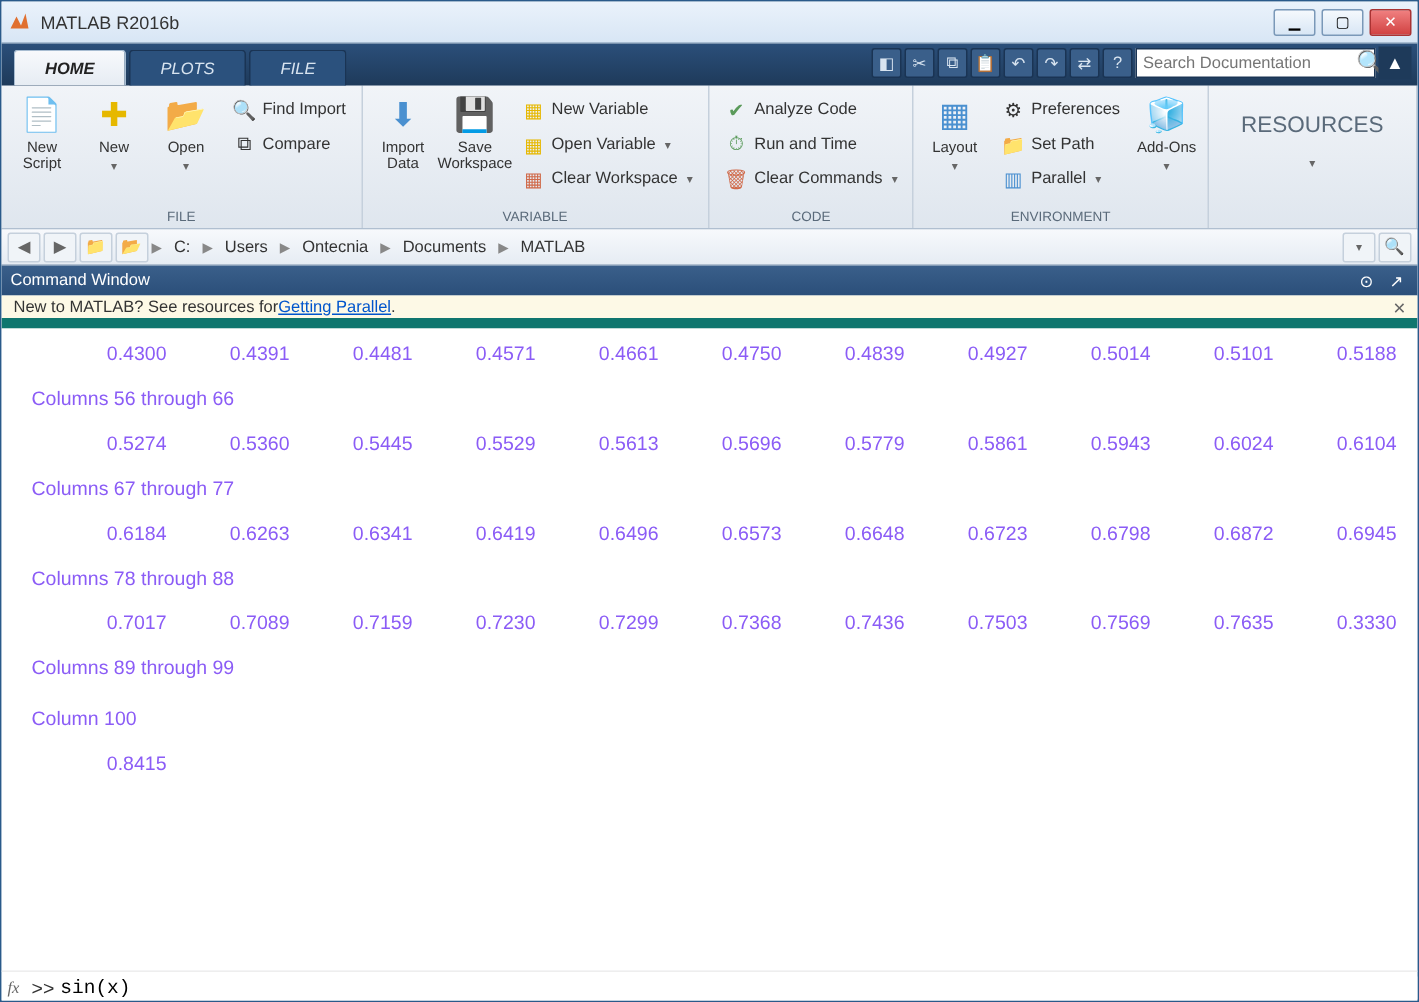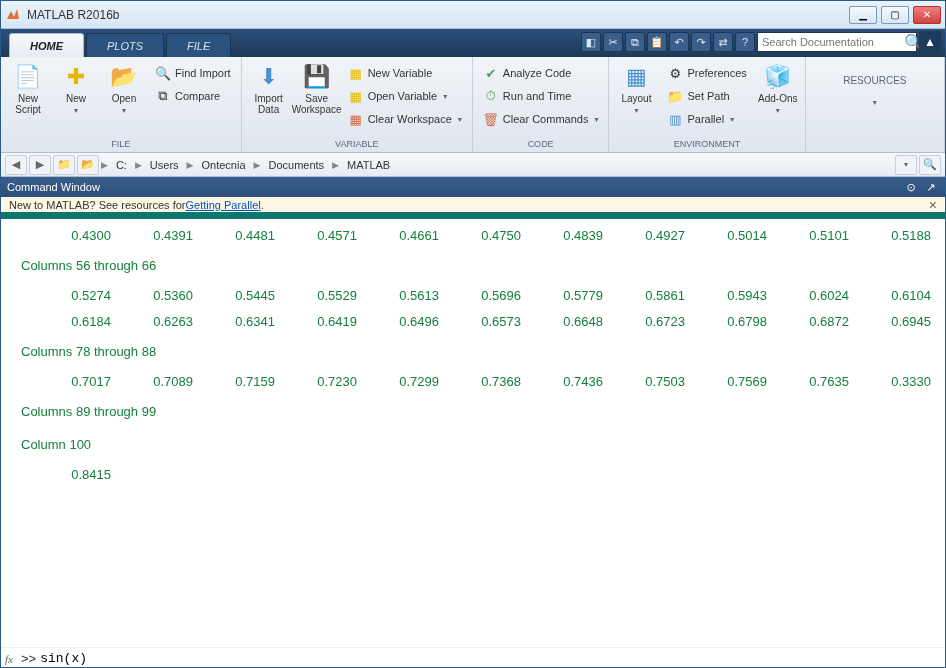--- a/index.html
+++ b/index.html
@@ -47,21 +47,21 @@
 .cwhead { height: 20px; background: linear-gradient(#3a5f8a,#2b4f7a); color: #fff; font-size: 11px; display: flex; align-items: center; padding: 0 6px; }
 .cwhead .sp { flex: 1; }
 .cwhead .cbtn { width: 16px; height: 16px; display: flex; align-items: center; justify-content: center; cursor: pointer; font-size: 11px; margin-left: 4px; }
 
 
 .banner { height: 22px; background: #fdf9e6; border-bottom: 7px solid #0f766e; display: flex; align-items: center; padding: 0 8px; font-size: 11px; color: #333; }
 .banner a { color: #0055cc; text-decoration: underline; cursor: pointer; }
 .banner .bx { margin-left: auto; cursor: pointer; color: #666; font-size: 14px; }
 
 
-.output { height: 428px; background: #fff; overflow-y: auto; font-family: "Courier New", monospace; font-size: 13px; color: #15803d; padding: 4px 0; }
+.output { height: 428px; background: #fff; overflow-y: auto; font-family: "Courier New", monospace; font-size: 13px; color: #8b5cf6; padding: 4px 0; }
 .outrow { display: flex; padding-left: 28px; line-height: 2.0; }
 .outrow span { width: 82px; text-align: right; }
 .outhdr { padding-left: 20px; line-height: 2.6; }
 
 
 .promptarea { height: 22px; background: #fff; display: flex; align-items: center; border-top: 1px solid #eee; font-family: "Courier New", monospace; font-size: 13px; }
 .promptarea .fx { width: 20px; font-style: italic; color: #666; font-family: "Segoe UI"; font-size: 11px; padding-left: 4px; }
 .promptarea .pp { color: #333; }
 .promptarea input { border: none; outline: none; font-family: inherit; font-size: inherit; flex: 1; padding-left: 4px; }
 </style>
@@ -213,21 +213,21 @@
         <div>Add-Ons</div>
         <div class="arrow">▾</div>
       </div>
     </div>
     <div class="label">ENVIRONMENT</div>
   </div>
 
   <div class="group" style="flex:1">
     <div class="body" style="justify-content:center;width:100%">
       <div class="bigbtn" style="width:80px;padding-top:14px">
-        <div style="font-size:10px;color:#5a6a7a">RESOURCES</div>
+        <div style="font-size:15px;color:#5a6a7a">RESOURCES</div>
         <div class="arrow" style="margin-top:10px">▾</div>
       </div>
     </div>
     <div class="label">&nbsp;</div>
   </div>
 </div>
 
 <div class="pathbar">
   <div class="nbtn">◀</div>
   <div class="nbtn">▶</div>
@@ -283,20 +283,21 @@
       <span>0.5445</span>
       <span>0.5529</span>
       <span>0.5613</span>
       <span>0.5696</span>
       <span>0.5779</span>
       <span>0.5861</span>
       <span>0.5943</span>
       <span>0.6024</span>
       <span>0.6104</span>
     </div>
+    <div class="outhdr">  Columns 67 through 77</div>
     <div class="outrow">
       <span>0.6184</span>
       <span>0.6263</span>
       <span>0.6341</span>
       <span>0.6419</span>
       <span>0.6496</span>
       <span>0.6573</span>
       <span>0.6648</span>
       <span>0.6723</span>
       <span>0.6798</span>

